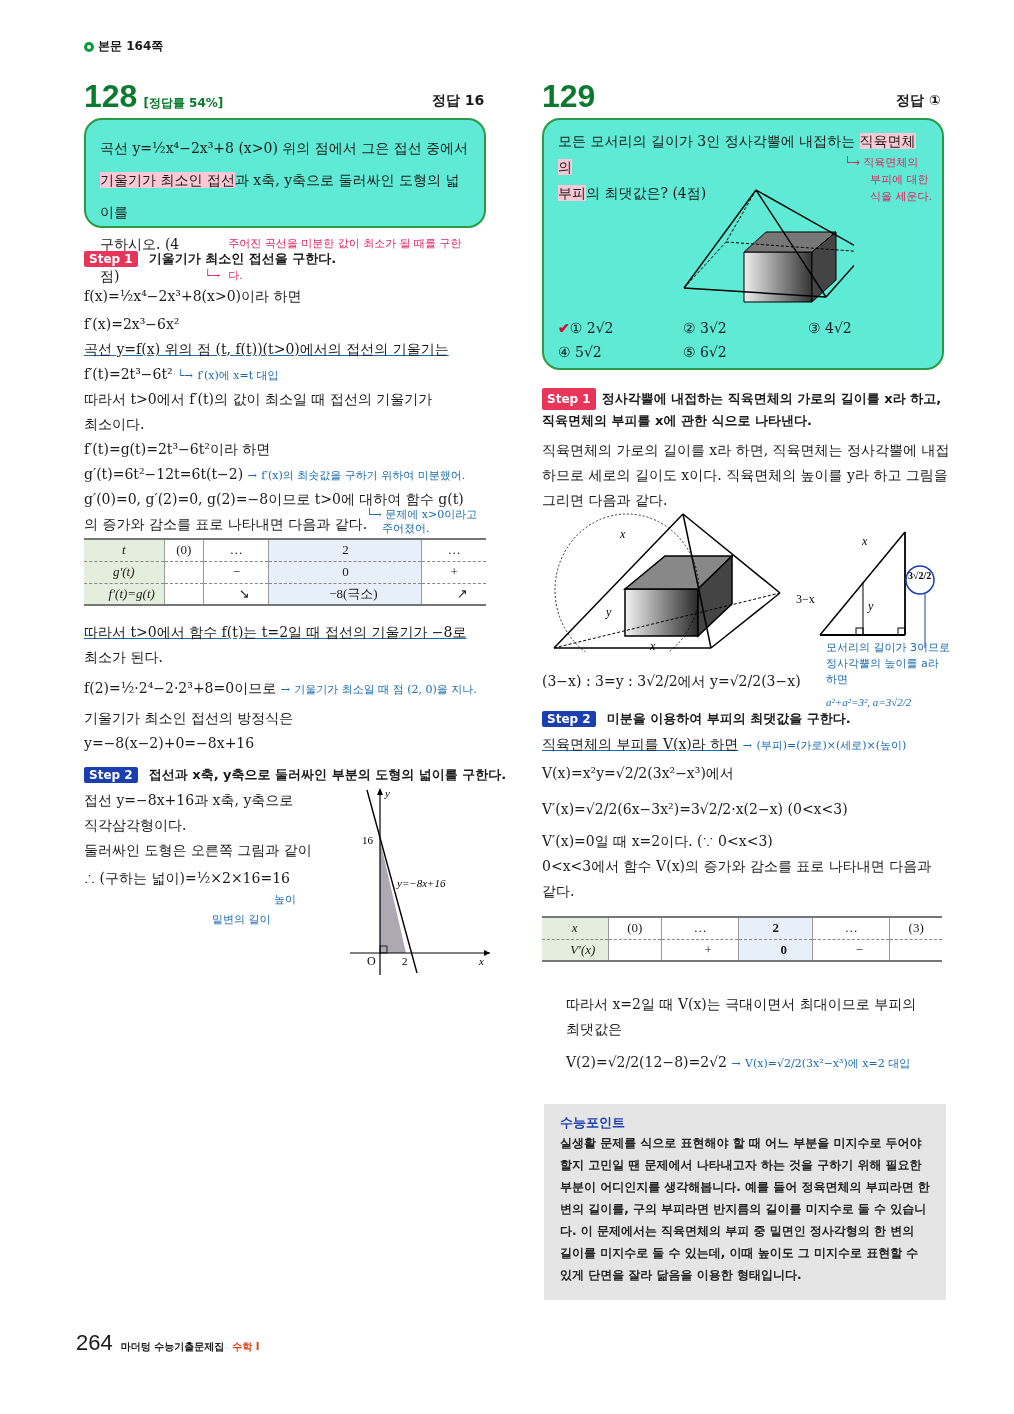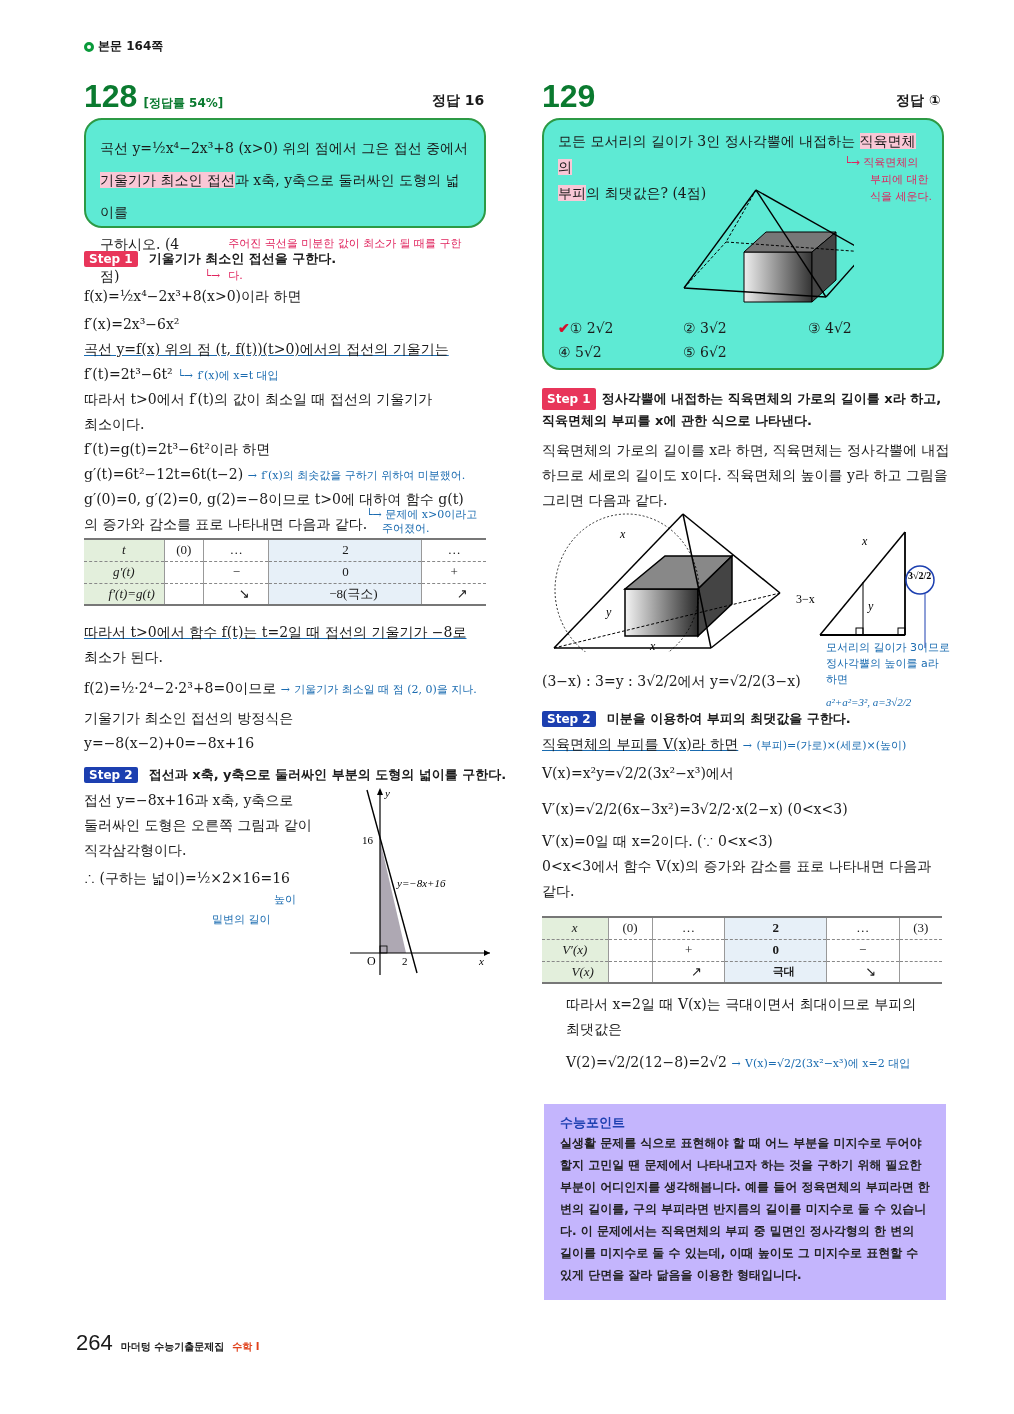--- a/index.html
+++ b/index.html
@@ -20,21 +20,21 @@
   .step1 { background: #e8355a; }
   .step2 { background: #1c3fb0; }
   .step-title { font-size: 13px; font-weight: bold; }
   .line { font-family: "DejaVu Serif", serif; font-size: 14px; height: 25px; line-height: 25px; white-space: nowrap; }
   table.vt { border-collapse: collapse; font-family: "Liberation Serif", serif; font-size: 13px; }
   table.vt td { border-top: 1px dashed #888; border-bottom: 1px dashed #888; border-left: 1px solid #999; text-align: center; height: 22px; }
   table.vt td:first-child { border-left: none; background: #e3efdc; font-style: italic; }
   table.vt tr:first-child td { border-top: 2px solid #777; }
   table.vt tr:last-child td { border-bottom: 2px solid #777; padding-left: 16px; }
   .hlcol { background: #e7f0f8; }
-  .tip { background: #c4b5fd; }
+  .tip { background: #e5e5e5; }
   .tip-title { color: #1c3fb0; font-weight: bold; font-size: 13px; }
   .tip-body { font-size: 12px; line-height: 22px; font-weight: bold; color: #222; }
   .footer { left: 76px; top: 1330px; display: flex; align-items: baseline; gap: 8px; }
   .pgnum { font-family: "Liberation Sans", sans-serif; font-size: 22px; }
   .book { font-size: 10px; font-weight: bold; }
   .subj { font-size: 10px; font-weight: bold; color: #e0401a; }
 </style>
 </head>
 <body>
 
@@ -115,22 +115,22 @@
   <div class="line">y=−8(x−2)+0=−8x+16</div>
 </div>
 
 <div class="abs" style="left:84px;top:764px;">
   <span class="step step2">Step 2</span>
   <span class="step-title">접선과 x축, y축으로 둘러싸인 부분의 도형의 넓이를 구한다.</span>
 </div>
 
 <div class="abs" style="left:84px;top:788px;width:240px;">
   <div class="line">접선 y=−8x+16과 x축, y축으로</div>
+  <div class="line">직각삼각형이다.</div>
   <div class="line">둘러싸인 도형은 오른쪽 그림과 같이</div>
-  <div class="line">직각삼각형이다.</div>
   <div class="line" style="height:30px;line-height:30px;">∴ (구하는 넓이)=½×2×16=16</div>
   <div class="blue-note abs" style="left:190px;top:104px;">높이</div>
   <div class="blue-note abs" style="left:128px;top:124px;">밑변의 길이</div>
 </div>
 
 <svg class="abs" style="left:345px;top:785px;" width="150" height="190">
   <polygon points="35,55 35,168 61,168" fill="#9a92a0" opacity="0.8"></polygon>
   <line x1="5" y1="168" x2="145" y2="168" stroke="#000" stroke-width="1.2"></line>
   <polygon points="145,168 139,165 139,171" fill="#000"></polygon>
   <line x1="35" y1="190" x2="35" y2="5" stroke="#000" stroke-width="1.2"></line>
@@ -262,28 +262,20 @@
         <td>(3)</td>
       </tr>
   <tr>
         <td>V′(x)</td>
         <td></td>
         <td>+</td>
         <td class="hlcol" style="font-weight:bold">0</td>
         <td>−</td>
         <td></td>
       </tr>
-  <tr>
-        <td>V(x)</td>
-        <td></td>
-        <td>↗</td>
-        <td class="hlcol" style="font-weight:bold;font-family:'DejaVu Sans',sans-serif;font-size:11px;">극대</td>
-        <td>↘</td>
-        <td></td>
-      </tr>
 </tbody>
   </table>
 
 <div class="abs" style="left:566px;top:992px;width:410px;">
   <div class="line">따라서 x=2일 때 V(x)는 극대이면서 최대이므로 부피의</div>
   <div class="line">최댓값은</div>
   <div class="line" style="height:40px;line-height:40px;"><span>V(2)=√2/2(12−8)=2√2</span> <span class="blue-note">→</span> <span class="blue-note">V(x)=√2/2(3x²−x³)에 x=2 대입</span></div>
 </div>
 
 <div class="abs tip" style="left:544px;top:1104px;width:402px;height:196px;padding:10px 16px;">

